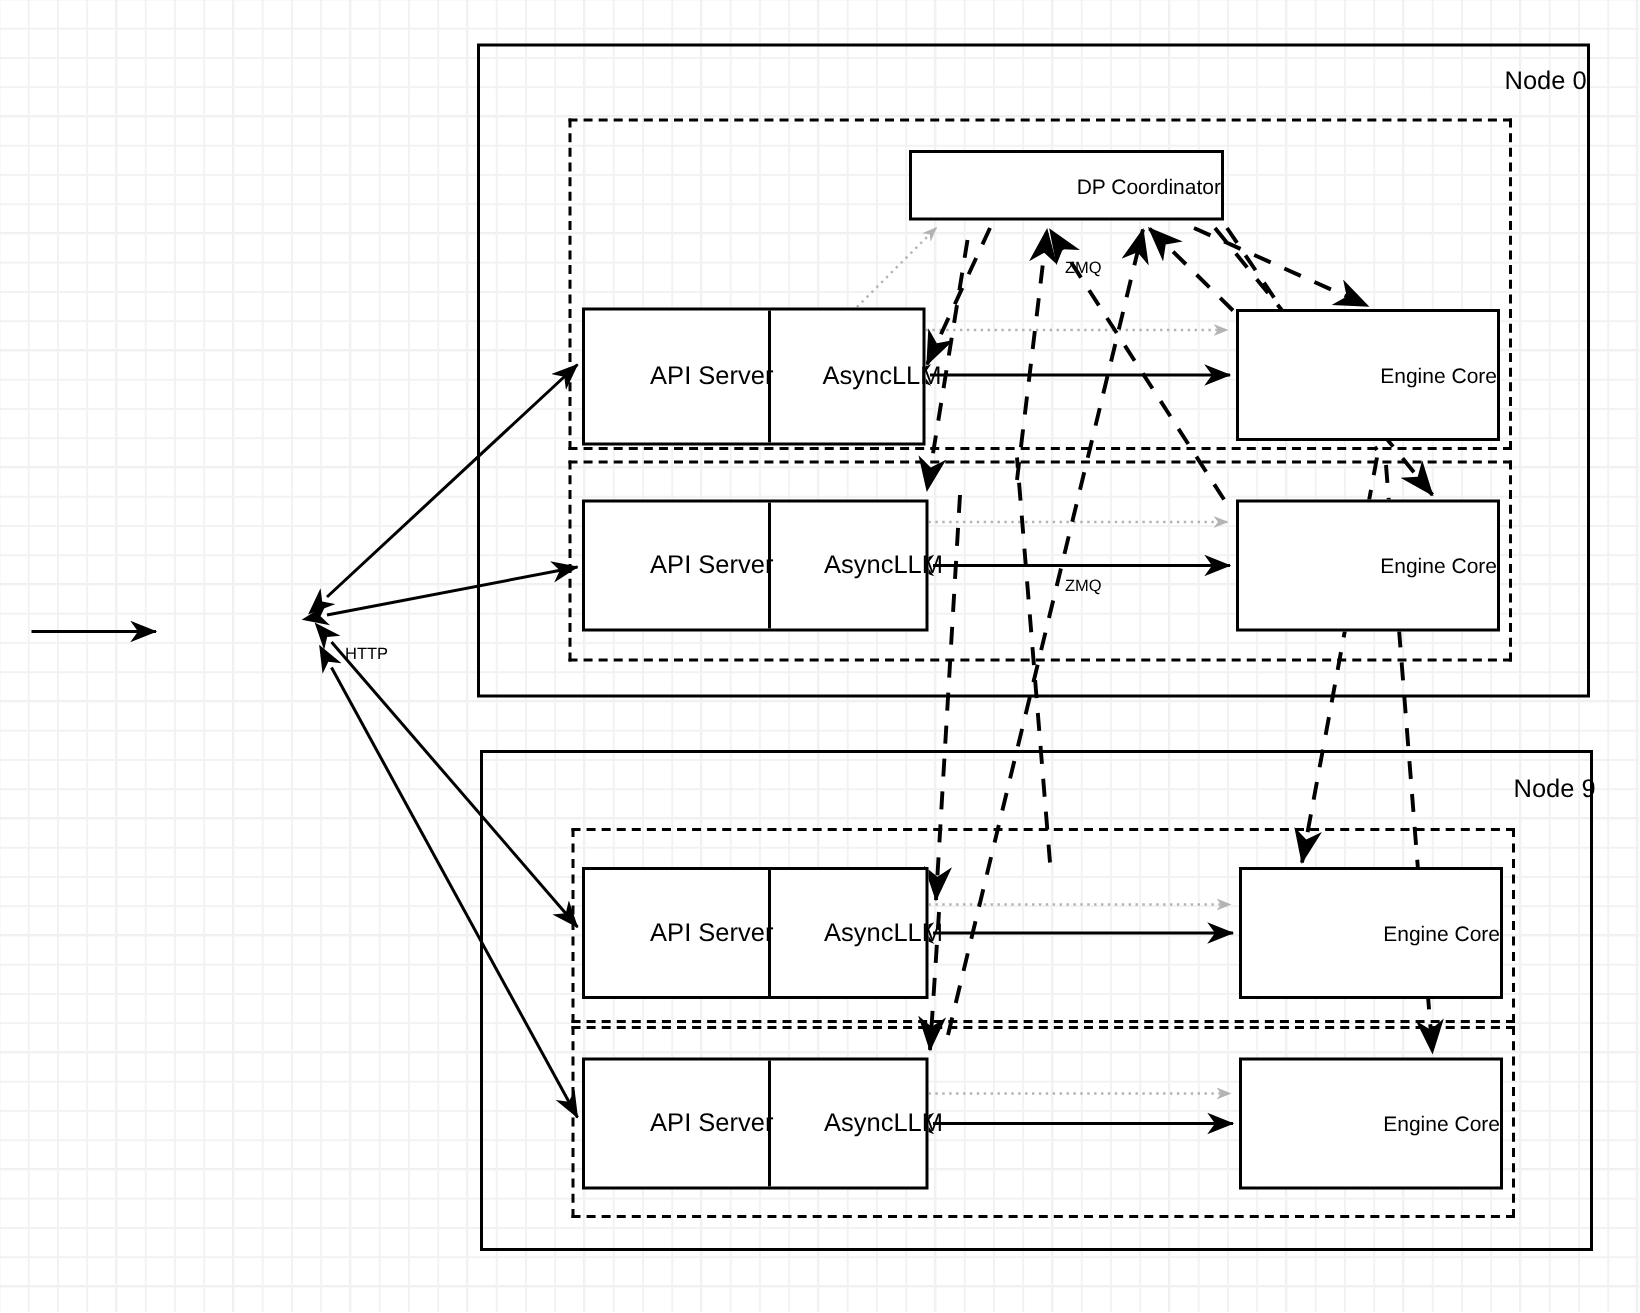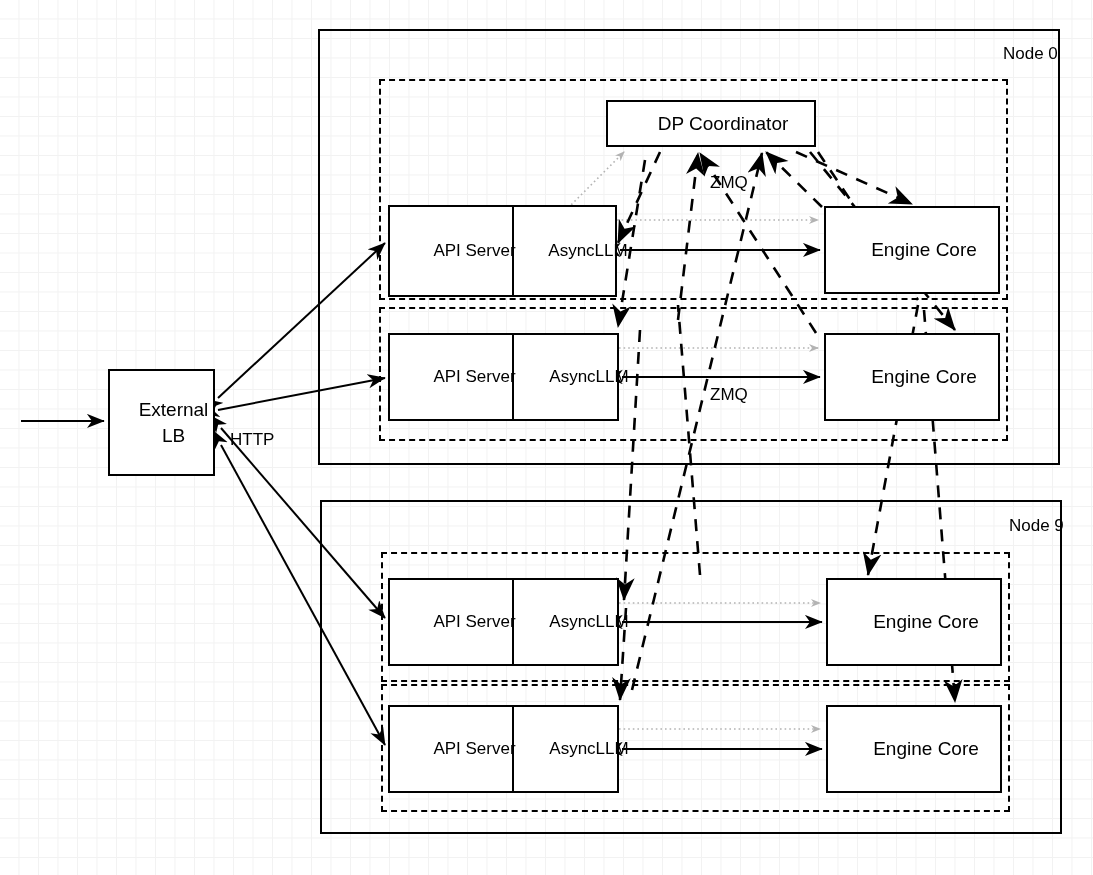--- a/index.html
+++ b/index.html
@@ -44,22 +44,22 @@
     position: absolute;
     border: 2px dashed #000000;
     background: transparent;
   }
   .box {
     position: absolute;
     border: 2px solid #000000;
     background: #ffffff;
     display: flex;
     align-items: center;
-    justify-content: center;
-    font-size: 19px;
+    justify-content: flex-end;
+    font-size: 14px;
     color: #000000;
     white-space: nowrap;
     padding-left: 24px;
   }
   .split-box {
     position: absolute;
     border: 2px solid #000000;
     background: #ffffff;
     display: flex;
     align-items: stretch;
@@ -71,21 +71,21 @@
     font-size: 17px;
     color: #000000;
     white-space: nowrap;
     padding-left: 47px;
   }
   .split-box > .cell.left {
     border-right: 2px solid #000000;
   }
   .edge-label {
     position: absolute;
-    font-size: 17px;
+    font-size: 11px;
     color: #000000;
     white-space: nowrap;
     background: transparent;
   }
 </style>
 </head>
 <body>
 
 <div id="canvas">
 
@@ -193,24 +193,20 @@
       <line x1="645" y1="160" x2="618" y2="327" stroke="#000000" stroke-width="2.6" stroke-dasharray="12 10" marker-end="url(#ah)"></line>
     </g>
     <g>
       <line x1="640" y1="330" x2="624" y2="600" stroke="#000000" stroke-width="2.6" stroke-dasharray="12 10" marker-end="url(#ah)"></line>
     </g>
     <g>
       <line x1="626" y1="608" x2="620" y2="700" stroke="#000000" stroke-width="2.6" stroke-dasharray="12 10" marker-end="url(#ah)"></line>
     </g>
   </svg>
 
-  <div class="box" style="left:108px; top:369px; width:107px; height:107px; flex-direction:column; line-height:1.35;">
-    <span>External</span>
-    <span>LB</span>
-  </div>
   <div class="edge-label" style="left:230px; top:430px;">HTTP</div>
 
   <div class="node-group" style="left:318px; top:29px; width:742px; height:436px;"></div>
   <div class="node-label" style="left:975px; top:44px;">Node 0</div>
 
   <div class="box" style="left:606px; top:100px; width:210px; height:47px;">
     <span>DP Coordinator</span>
   </div>
 
   <div class="dp-group" style="left:379px; top:79px; width:629px; height:221px;"></div>

